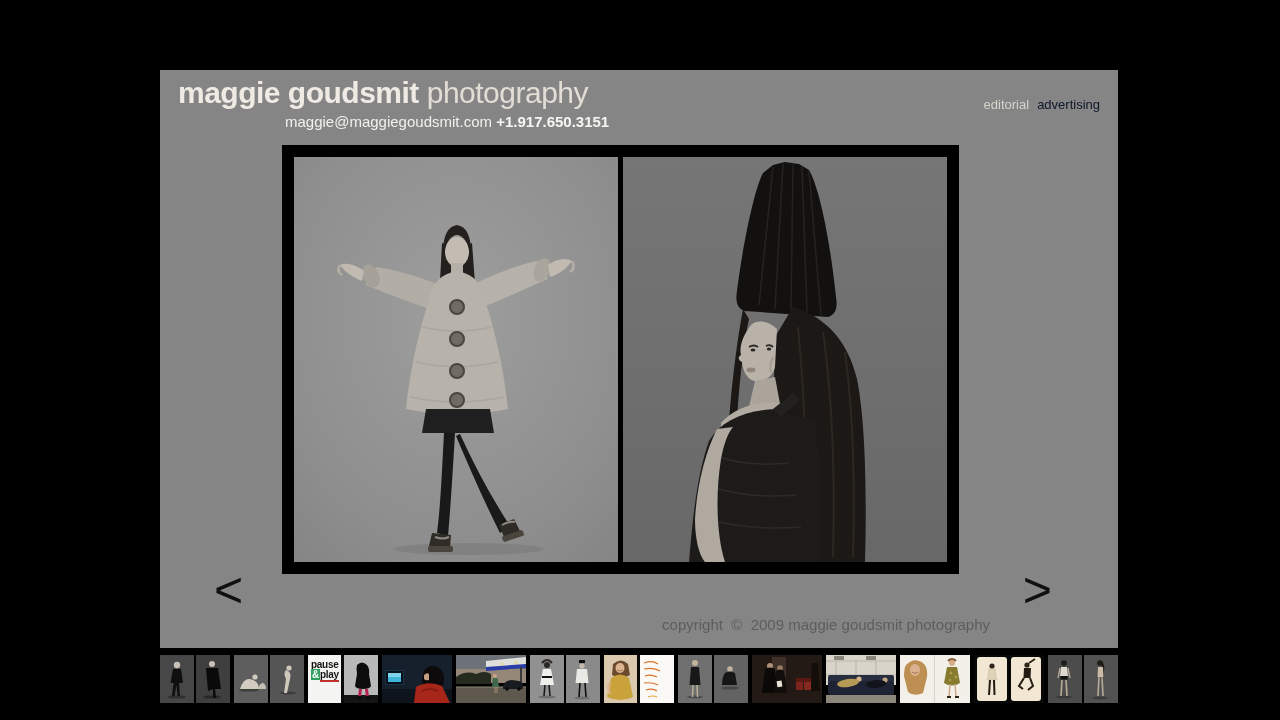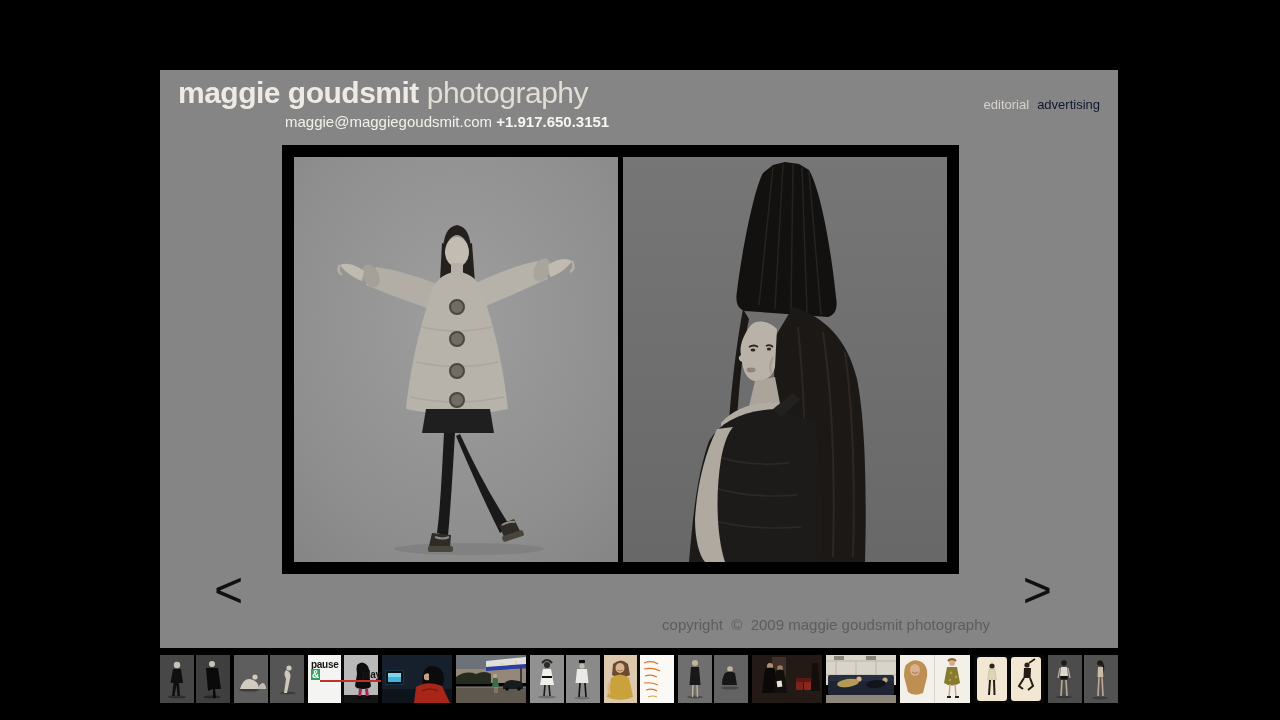--- a/index.html
+++ b/index.html
@@ -22,21 +22,21 @@
   .arrow{position:absolute;font-size:50px;line-height:1;color:#101010;cursor:pointer;user-select:none;}
   .arrow-prev{left:54px;top:495px;}
   .arrow-next{right:66px;top:495px;}
   .copyright{position:absolute;top:546px;right:128px;font-size:15px;color:#5d5d5d;white-space:pre;}
   .strip{position:absolute;left:160px;top:655px;display:flex;gap:4px;}
   .thumb{position:relative;width:70px;height:34px;cursor:pointer;flex:none;}
   .thumb svg{display:block;}
   .pp{position:absolute;left:3px;top:5px;font-size:10px;font-weight:bold;line-height:10px;
       color:#161616;letter-spacing:-0.3px;}
   .pp-amp{color:#ffffff;background:#2f9e5f;padding:0 1px;}
-  .pp-play{border-bottom:2px solid #c22f2f;padding-left:42px;}
+  .pp-play{border-bottom:2px solid #c22f2f;}
 </style>
 </head>
 <body>
 
 <div class="canvas">
 
   <div class="brand">
     <div class="brand-line"><span class="brand-bold">maggie goudsmit</span><span class="brand-light"> photography</span></div>
   </div>
   <div class="contact"><span>maggie@maggiegoudsmit.com </span><span class="phone">+1.917.650.3151</span></div>

